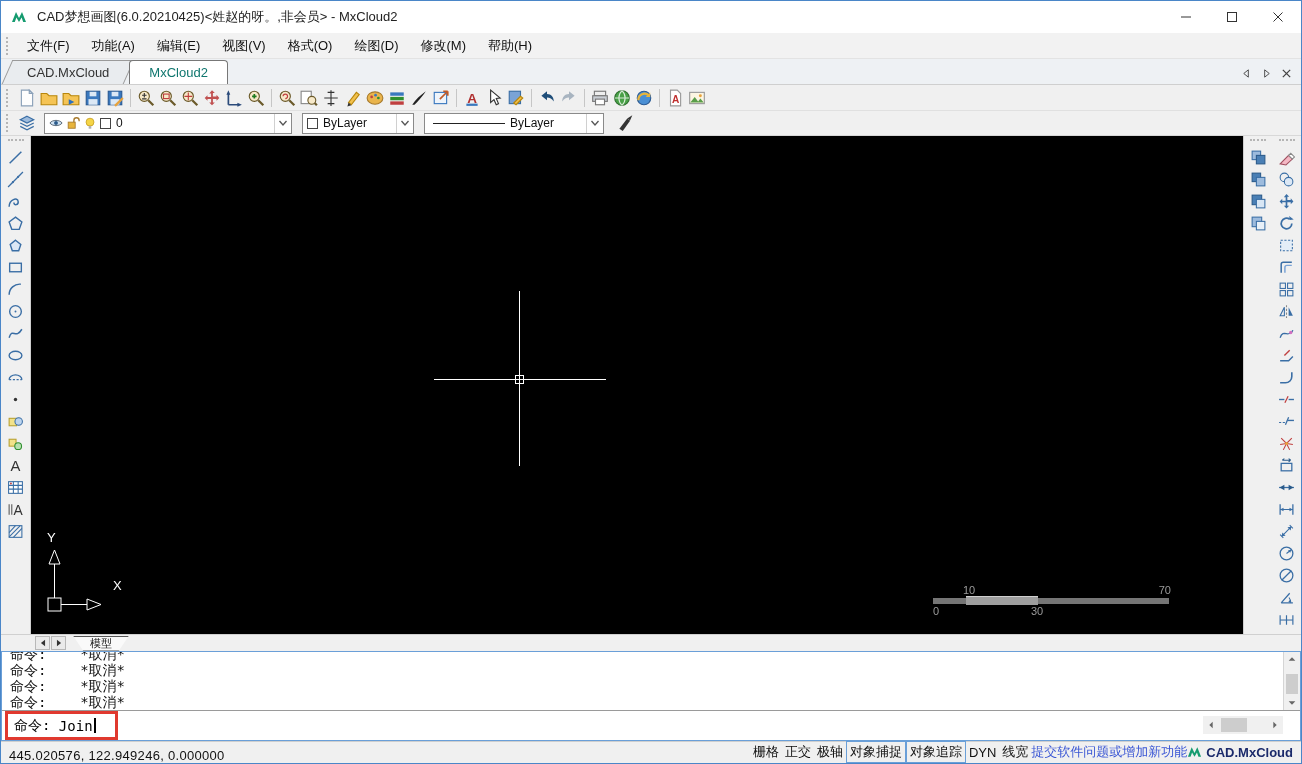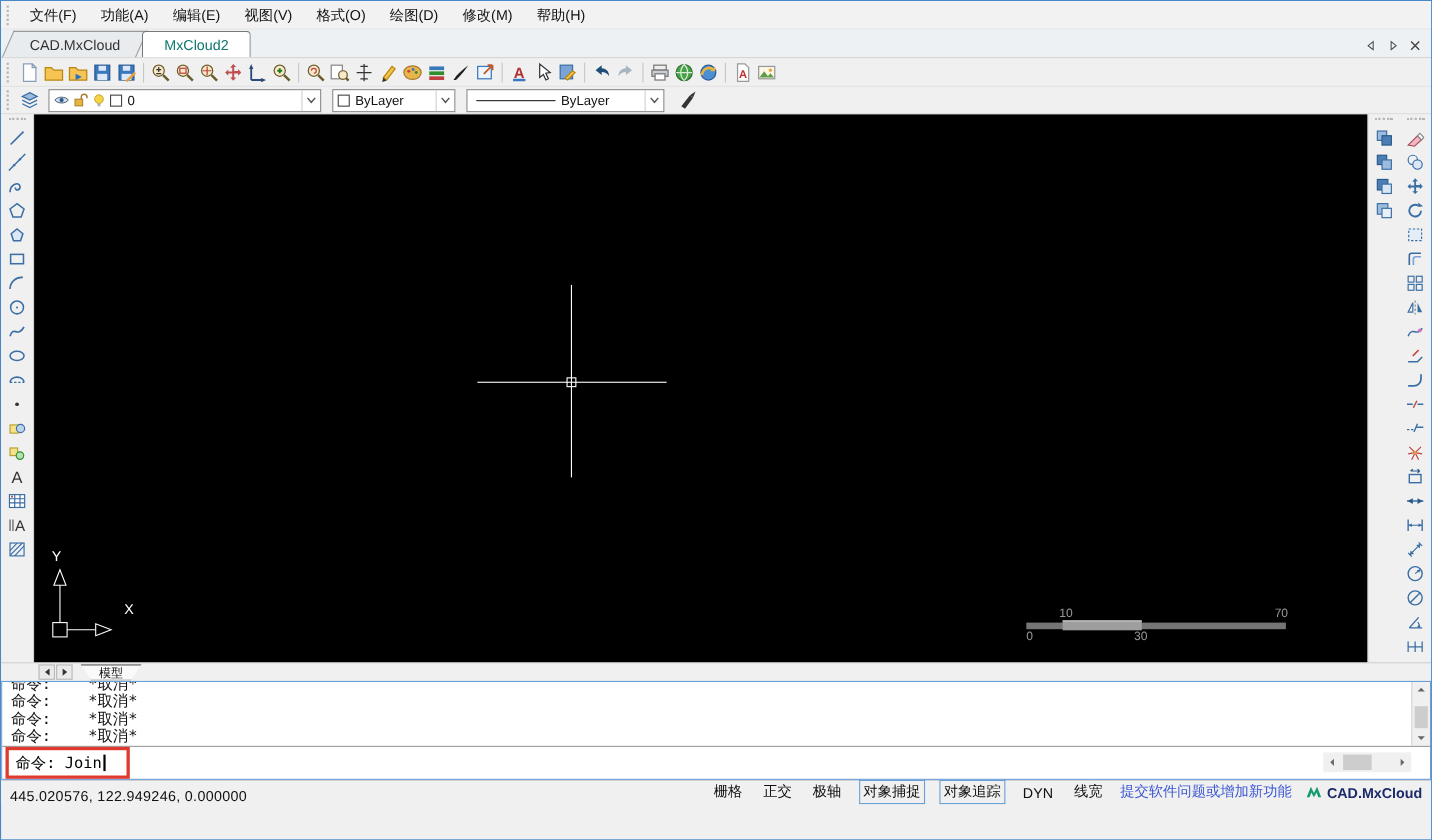--- a/index.html
+++ b/index.html
@@ -90,31 +90,56 @@
   .cmdinput { height:30px; border-top:1px solid #9a9a9a; display:flex; align-items:center; padding-left:12px; position:relative; font-size:14px; white-space:pre; }
   .caret { display:inline-block; width:2px; height:15px; background:#000; margin-left:1px; vertical-align:middle; }
   .red-box { position:absolute; left:3px; top:0px; width:113px; height:29px; border:3px solid #e0392f; pointer-events:none; z-index:5; }
   .hscroll { position:absolute; right:17px; top:5px; width:80px; height:18px; background:#f0f0f0; display:flex; align-items:center; }
   .hscroll .sbtn { width:16px; height:18px; display:flex; align-items:center; justify-content:center; }
   .hscroll .sthumb { width:26px; height:14px; background:#cdcdcd; margin-left:2px; }
 
   
   .statusbar { height:22px; background:#f0f0f0; border-top:1px solid #cfcfcf; display:flex; align-items:flex-end; font-size:13px; color:#111; padding:0 8px; }
   .coords { letter-spacing:0.3px; }
-  .sb-right { margin-left:auto; display:flex; align-items:center; gap:13px; }
+  .sb-right { margin-left:auto; display:flex; align-items:center; }
   .toggle { padding:1px 3px; }
   .toggle.boxed { border:1px solid #6a9fd8; }
   .sb-link { color:#3a56d4; }
   .brand { display:flex; align-items:center; gap:4px; font-weight:bold; color:#1b2a6b; font-size:13px; }
 </style>
 </head>
 <body>
 
 <div class="frame">
 
+  <div class="titlebar">
+    <span class="app-icon">
+        <svg viewBox="0 0 16 16" width="16" height="16">
+          <path d="M1 13 L5 3 L8 9 L11 3 L15 13 L12.2 13 L10.6 8.6 L8 13 L5.4 8.6 L3.8 13 Z" fill="#159b6f"></path>
+        </svg>
+      </span>
+    <span class="title">CAD梦想画图(6.0.20210425)&lt;姓赵的呀。,非会员&gt; - MxCloud2</span>
+    <div class="wincontrols">
+      <div class="winbtn">
+          <svg viewBox="0 0 12 12" width="12" height="12">
+            <line x1="1" y1="6" x2="11" y2="6" stroke="#333"></line>
+          </svg>
+        </div>
+      <div class="winbtn">
+          <svg viewBox="0 0 12 12" width="12" height="12">
+            <rect x="1.5" y="1.5" width="9" height="9" fill="none" stroke="#333"></rect>
+          </svg>
+        </div>
+      <div class="winbtn">
+          <svg viewBox="0 0 12 12" width="12" height="12">
+            <path d="M1.5 1.5 L10.5 10.5 M10.5 1.5 L1.5 10.5" stroke="#333"></path>
+          </svg>
+        </div>
+    </div>
+  </div>
 
   <div class="menubar">
     <div class="grip"></div>
     <span class="menuitem">文件(F)</span>
     <span class="menuitem">功能(A)</span>
     <span class="menuitem">编辑(E)</span>
     <span class="menuitem">视图(V)</span>
     <span class="menuitem">格式(O)</span>
     <span class="menuitem">绘图(D)</span>
     <span class="menuitem">修改(M)</span>

